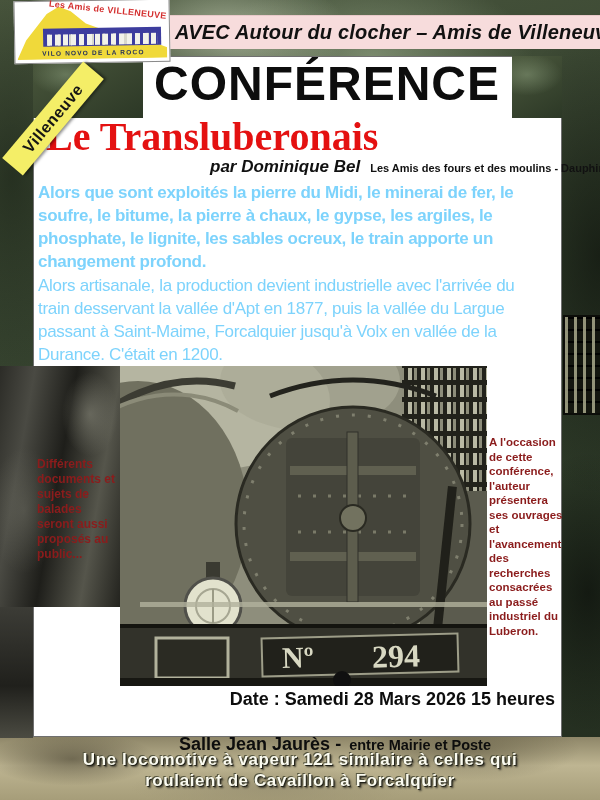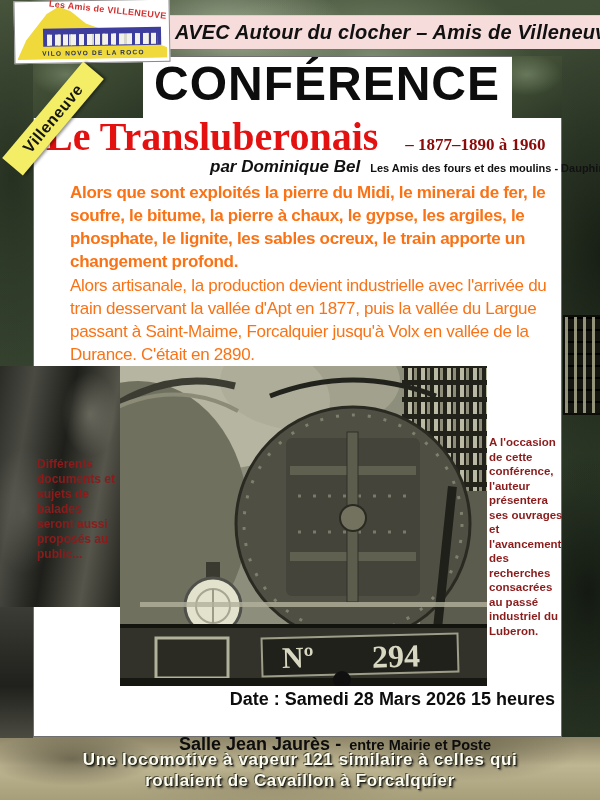--- a/index.html
+++ b/index.html
@@ -81,21 +81,21 @@
   .subtitle-row{left:46px;top:113px;display:flex;align-items:baseline;gap:27px;
      white-space:nowrap;z-index:4;}
   .subtitle{font-family:"Liberation Serif",serif;font-size:40px;font-weight:bold;color:#e41111;}
   .subtitle-years{font-family:"Liberation Serif",serif;font-size:17px;font-weight:bold;color:#8b0a0a;}
   .byline-row{left:210px;top:157px;display:flex;align-items:baseline;gap:10px;white-space:nowrap;z-index:4;}
   .byline{font-size:17px;font-weight:bold;font-style:italic;color:#111;}
   .byline-org{font-size:11px;font-weight:bold;color:#111;}
 
   
   .paras{left:38px;top:181px;width:527px;overflow:hidden;z-index:4;}
-  .para{color:#f97316;margin-left:32px;}
+  .para{color:#7dd3fc;}
   .para .bl{font-size:17px;line-height:23px;letter-spacing:-0.3px;white-space:nowrap;}
   .para1 .bl{font-weight:bold;}
   .para2{margin-top:1px;}
 
   
   .note{color:#8b1c1c;font-weight:bold;z-index:5;}
   .left-note{left:37px;top:457px;width:80px;font-size:12px;line-height:15px;}
   .right-note{left:489px;top:435px;width:72px;font-size:11.5px;line-height:14.5px;}
   .note .nl{white-space:nowrap;}
 
@@ -142,39 +142,38 @@
     <span class="banner-text">AVEC  Autour du clocher  –  Amis de Villeneuve</span>
   </div>
 
   <div class="abs ribbon">
     <span class="ribbon-label">Villeneuve</span>
   </div>
 
   <div class="abs title">CONFÉRENCE</div>
   <div class="abs subtitle-row">
     <span class="subtitle">Le Transluberonais</span>
-    <span class="subtitle-years">– 1877–1890 à 1960</span>
   </div>
   <div class="abs byline-row">
     <span class="byline">par Dominique Bel</span>
     <span class="byline-org">Les Amis des fours et des moulins - Dauphin.</span>
   </div>
 
   <div class="abs paras">
     <div class="para para1">
       <div class="bl">Alors que sont exploités la pierre du Midi, le minerai de fer, le</div>
       <div class="bl">soufre, le bitume, la pierre à chaux, le gypse, les argiles, le</div>
       <div class="bl">phosphate, le lignite, les sables ocreux, le train apporte un</div>
       <div class="bl">changement profond.</div>
     </div>
     <div class="para para2">
       <div class="bl">Alors artisanale, la production devient industrielle avec l'arrivée du</div>
       <div class="bl">train desservant la vallée d'Apt en 1877, puis la vallée du Largue</div>
       <div class="bl">passant à Saint-Maime, Forcalquier jusqu'à Volx en vallée de la</div>
-      <div class="bl">Durance. C'était en 2890.</div>
+      <div class="bl">Durance. C'était en 1200.</div>
     </div>
   </div>
 
   <div class="abs note left-note">
     <div class="nl">Différents</div>
     <div class="nl">documents et</div>
     <div class="nl">sujets de</div>
     <div class="nl">balades</div>
     <div class="nl">seront aussi</div>
     <div class="nl">proposés au</div>

